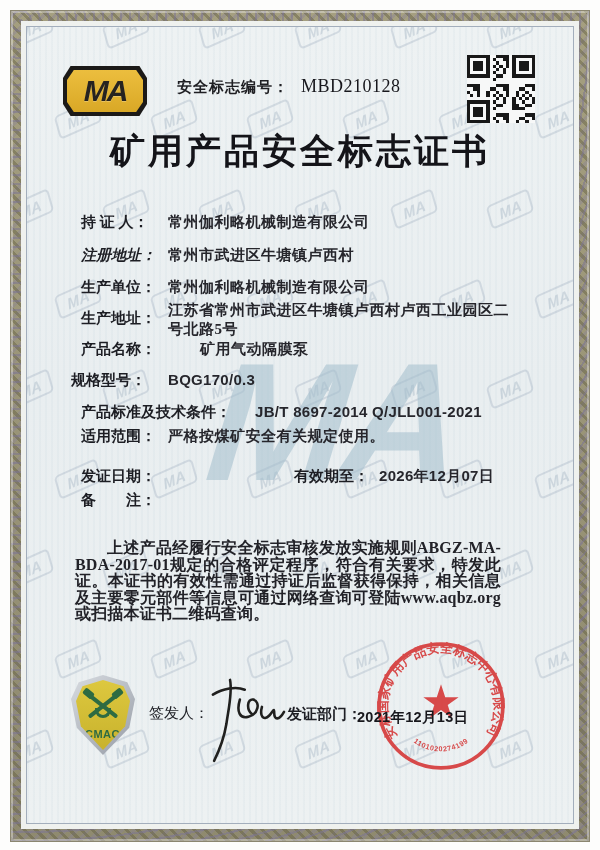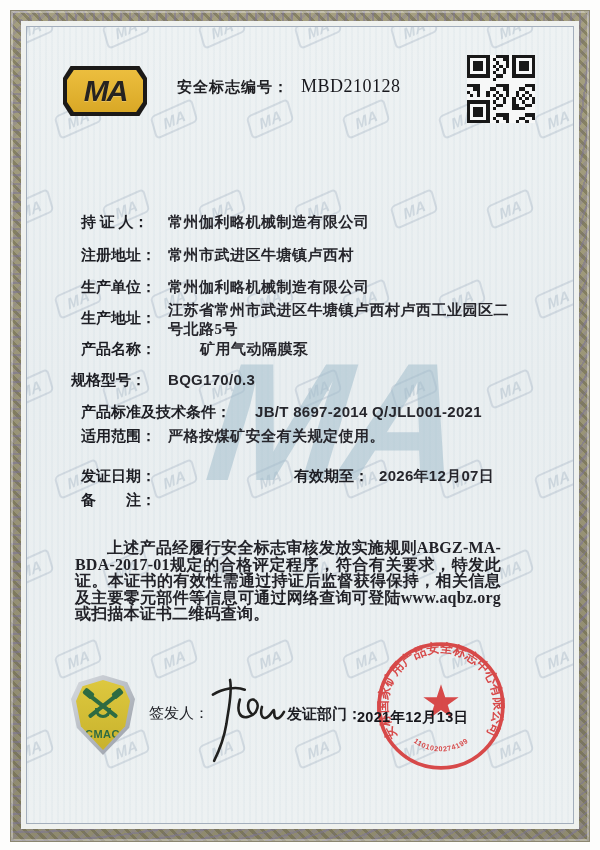--- a/index.html
+++ b/index.html
@@ -262,25 +262,26 @@
           </g>
           <g fill="#f7f8f8">
             <path d="M1 1h5v5h-5z M15 1h5v5h-5z M1 15h5v5h-5z"></path>
           </g>
           <g fill="#181818">
             <path d="M2 2h3v3h-3z M16 2h3v3h-3z M2 16h3v3h-3z"></path>
           </g>
         </svg>
       </div>
 
+      <div class="title">矿用产品安全标志证书</div>
 
       <span class="f-lbl" style="left:54px; top:186px;text-align:center;">持 证 人：</span>
       <span class="f-val" style="left:141px; top:186px;">常州伽利略机械制造有限公司</span>
 
-      <span class="f-lbl" style="left:54px; top:219px;">注册地址：</span>
+      <span class="f-lbl" style="left:54px; top:219px;font-style:italic;">注册地址：</span>
       <span class="f-val" style="left:141px; top:219px;">常州市武进区牛塘镇卢西村</span>
 
       <span class="f-lbl" style="left:54px; top:251px;">生产单位：</span>
       <span class="f-val" style="left:141px; top:251px;">常州伽利略机械制造有限公司</span>
 
       <span class="f-lbl" style="left:54px; top:282px;">生产地址：</span>
       <span class="f-val wrap" style="left:141px; top:274px; width:352px;">江苏省常州市武进区牛塘镇卢西村卢西工业园区二号北路5号</span>
 
       <span class="f-lbl" style="left:54px; top:313px;">产品名称：</span>
       <span class="f-val" style="left:141px; top:313px;margin-left:32px;">矿用气动隔膜泵</span>

